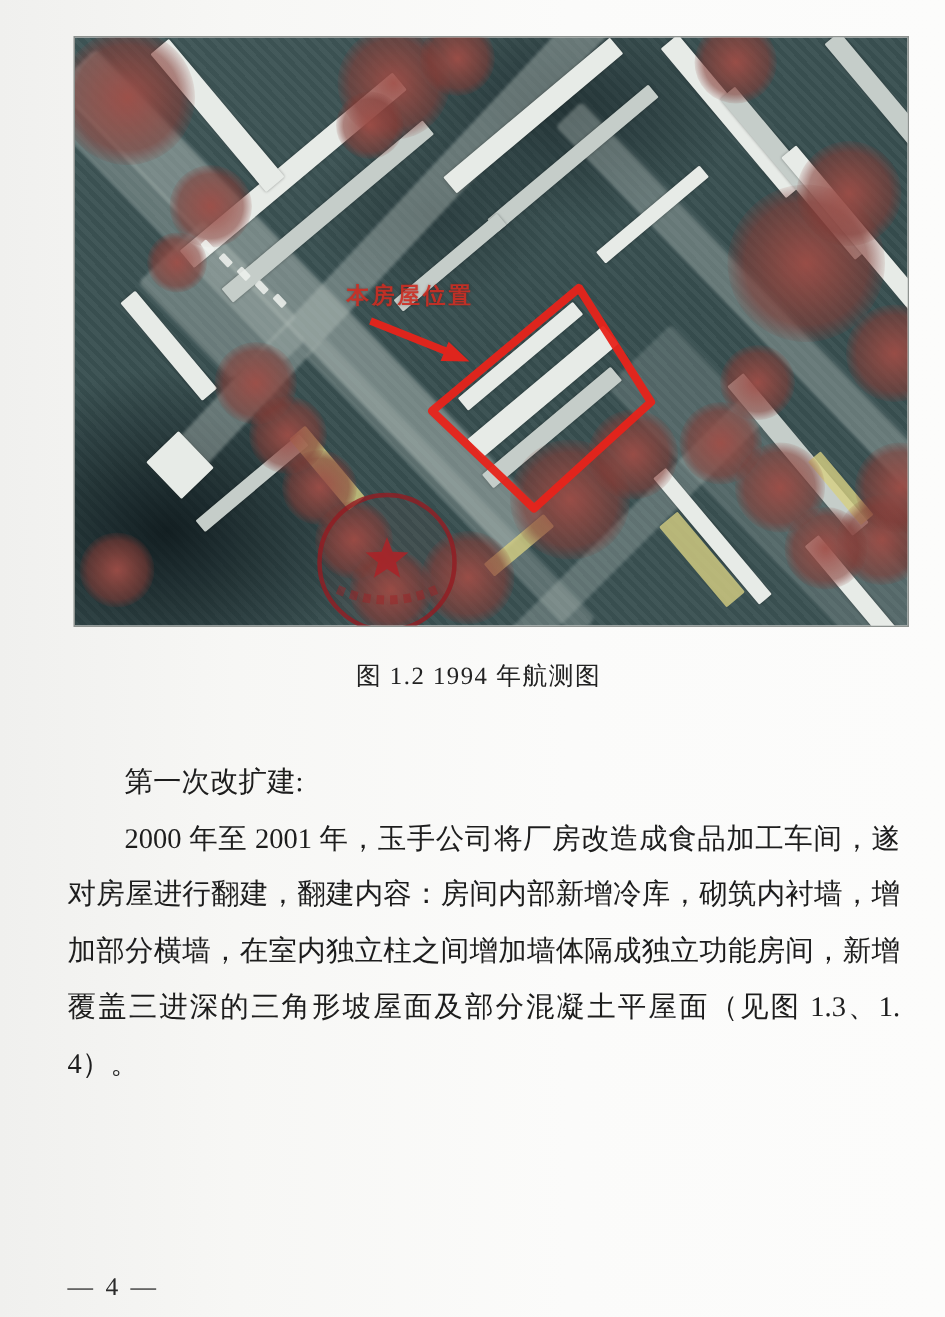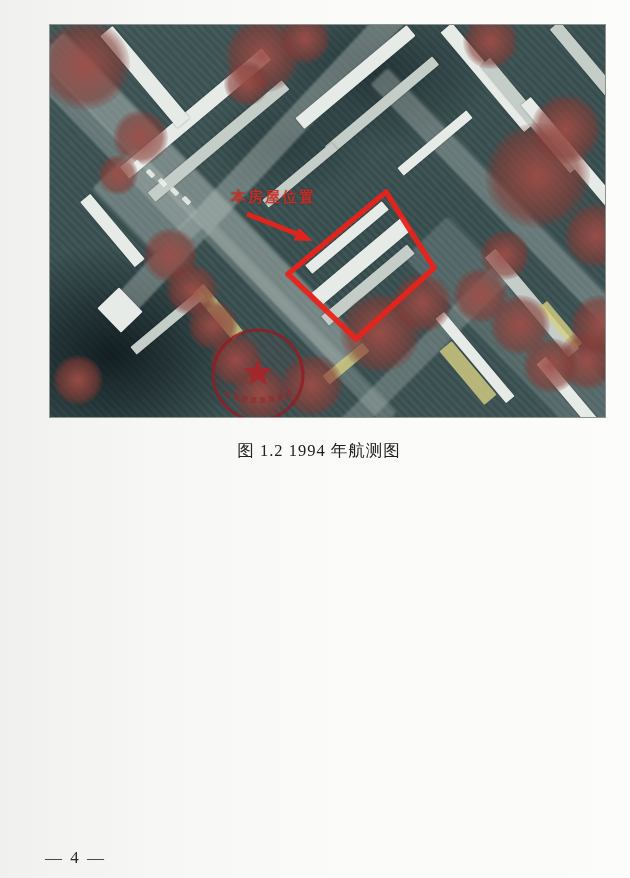--- a/index.html
+++ b/index.html
@@ -145,16 +145,18 @@
       <polygon points="208,333 211.7,342.9 222.3,343.4 214,350 216.8,360.1 208,354.3 199.2,360.1 202,350 193.7,343.4 204.3,342.9" fill="rgba(170,35,40,0.88)"></polygon>
       <path d="M 175 368 q 33 14 66 0" fill="none" stroke="rgba(160,32,36,0.45)" stroke-width="6" stroke-dasharray="5 4"></path>
     </svg>
 
     <div class="loc-label">本房屋位置</div>
   </div>
 
   <div class="caption">图 1.2  1994 年航测图</div>
 
   <div class="bodytext">
+    <p>第一次改扩建:</p>
+    <p class="para">2000 年至 2001 年，玉手公司将厂房改造成食品加工车间，遂对房屋进行翻建，翻建内容：房间内部新增冷库，砌筑内衬墙，增加部分横墙，在室内独立柱之间增加墙体隔成独立功能房间，新增覆盖三进深的三角形坡屋面及部分混凝土平屋面（见图 1.3、1.4）。</p>
   </div>
 
   <div class="footer">— 4 —</div>
 </div>
 
 </body></html>

